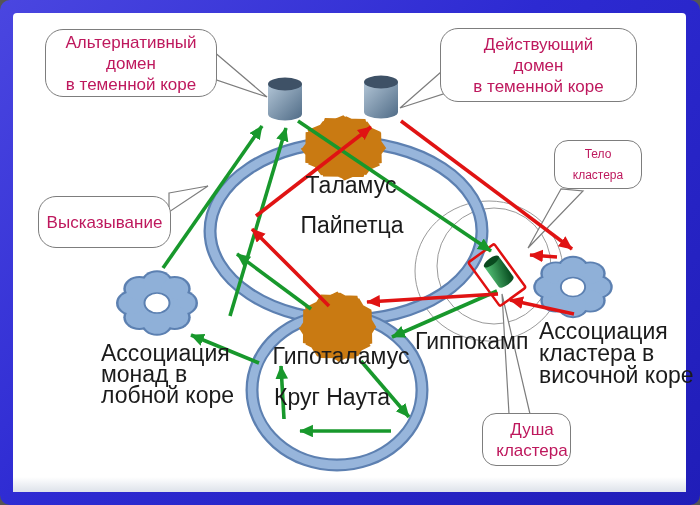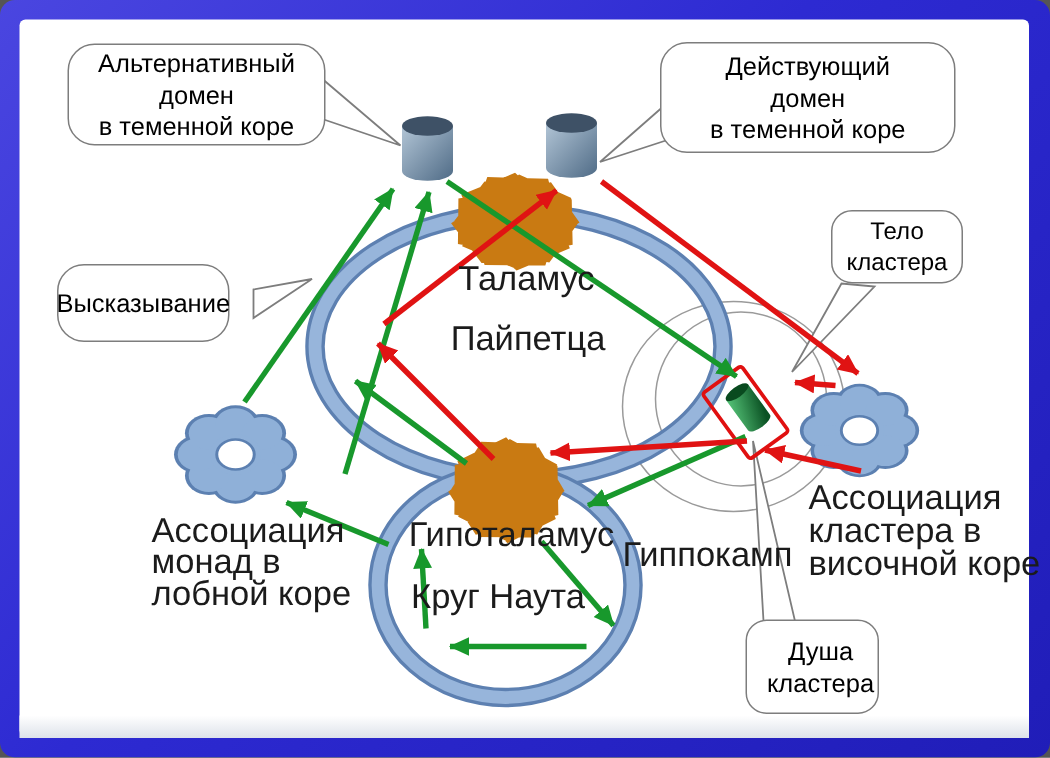--- a/index.html
+++ b/index.html
@@ -3,21 +3,21 @@
 <meta charset="utf-8">
 <style>
   html,body{margin:0;padding:0;background:#555;}
   #stage{position:relative;width:700px;height:505px;font-family:"Liberation Sans","DejaVu Sans",sans-serif;
          background:linear-gradient(135deg,#4a46e0 0%,#2d2ad2 45%,#201db8 100%);border-radius:10px;overflow:hidden;}
   #canvas{position:absolute;left:13px;top:13px;right:14px;bottom:14px;background:#fff;border-radius:4px;}
   #strip{position:absolute;left:13px;right:14px;top:477px;height:15px;background:linear-gradient(#ffffff,#dde2ea);}
   svg.layer{position:absolute;left:0;top:0;z-index:2;}
   .bubble{position:absolute;z-index:4;background:#fff;border:1.5px solid #7d7d7d;
           display:flex;flex-direction:column;align-items:center;justify-content:center;
-          text-align:center;color:#000000;font-size:17px;line-height:21px;box-sizing:border-box;}
+          text-align:center;color:#be185d;font-size:17px;line-height:21px;box-sizing:border-box;}
   .r18{border-radius:18px;} .r14{border-radius:14px;}
   .lbl{position:absolute;z-index:4;color:#1b1b1b;font-size:23px;line-height:21px;white-space:nowrap;}
   .c{transform:translateX(-50%);text-align:center;}
 </style>
 </head>
 <body>
 
 <div id="stage">
   <div id="canvas"></div>
   <div id="strip"></div>
@@ -134,39 +134,39 @@
   <div class="bubble r18" style="left:45px;top:29px;width:172px;height:68px;">
     <div>Альтернативный</div>
     <div>домен</div>
     <div>в теменной коре</div>
   </div>
   <div class="bubble r18" style="left:440px;top:28px;width:197px;height:74px;">
     <div>Действующий</div>
     <div>домен</div>
     <div>в теменной коре</div>
   </div>
-  <div class="bubble r18" style="left:38px;top:176px;width:115px;height:52px;">
+  <div class="bubble r18" style="left:38px;top:196px;width:133px;height:52px;">
     <div>Высказывание</div>
   </div>
-  <div class="bubble r14" style="left:554px;top:140px;width:88px;height:49px;font-size:16px;">
+  <div class="bubble r14" style="left:554px;top:140px;width:88px;height:49px;font-size:12px;">
     <div>Тело</div>
     <div>кластера</div>
   </div>
-  <div class="bubble r14" style="left:497px;top:413px;width:89px;height:63px;padding-left:11px;">
+  <div class="bubble r14" style="left:482px;top:413px;width:89px;height:53px;padding-left:11px;">
     <div>Душа</div>
     <div>кластера</div>
   </div>
 
   <div class="lbl c" style="left:351px;top:175px;">Таламус</div>
   <div class="lbl c" style="left:352px;top:213px;line-height:25px;">
     <div>Пайпетца</div>
   </div>
   <div class="lbl c" style="left:341px;top:346px;">Гипоталамус</div>
   <div class="lbl c" style="left:332px;top:387px;">Круг Наута</div>
-  <div class="lbl" style="left:415px;top:331px;margin-top:28px;">Гиппокамп</div>
+  <div class="lbl" style="left:415px;top:331px;">Гиппокамп</div>
   <div class="lbl" style="left:101px;top:343px;">
     <div>Ассоциация</div>
     <div>монад в</div>
     <div>лобной коре</div>
   </div>
   <div class="lbl" style="left:539px;top:320px;line-height:22px;">
     <div>Ассоциация</div>
     <div>кластера в</div>
     <div>височной коре</div>
   </div>

